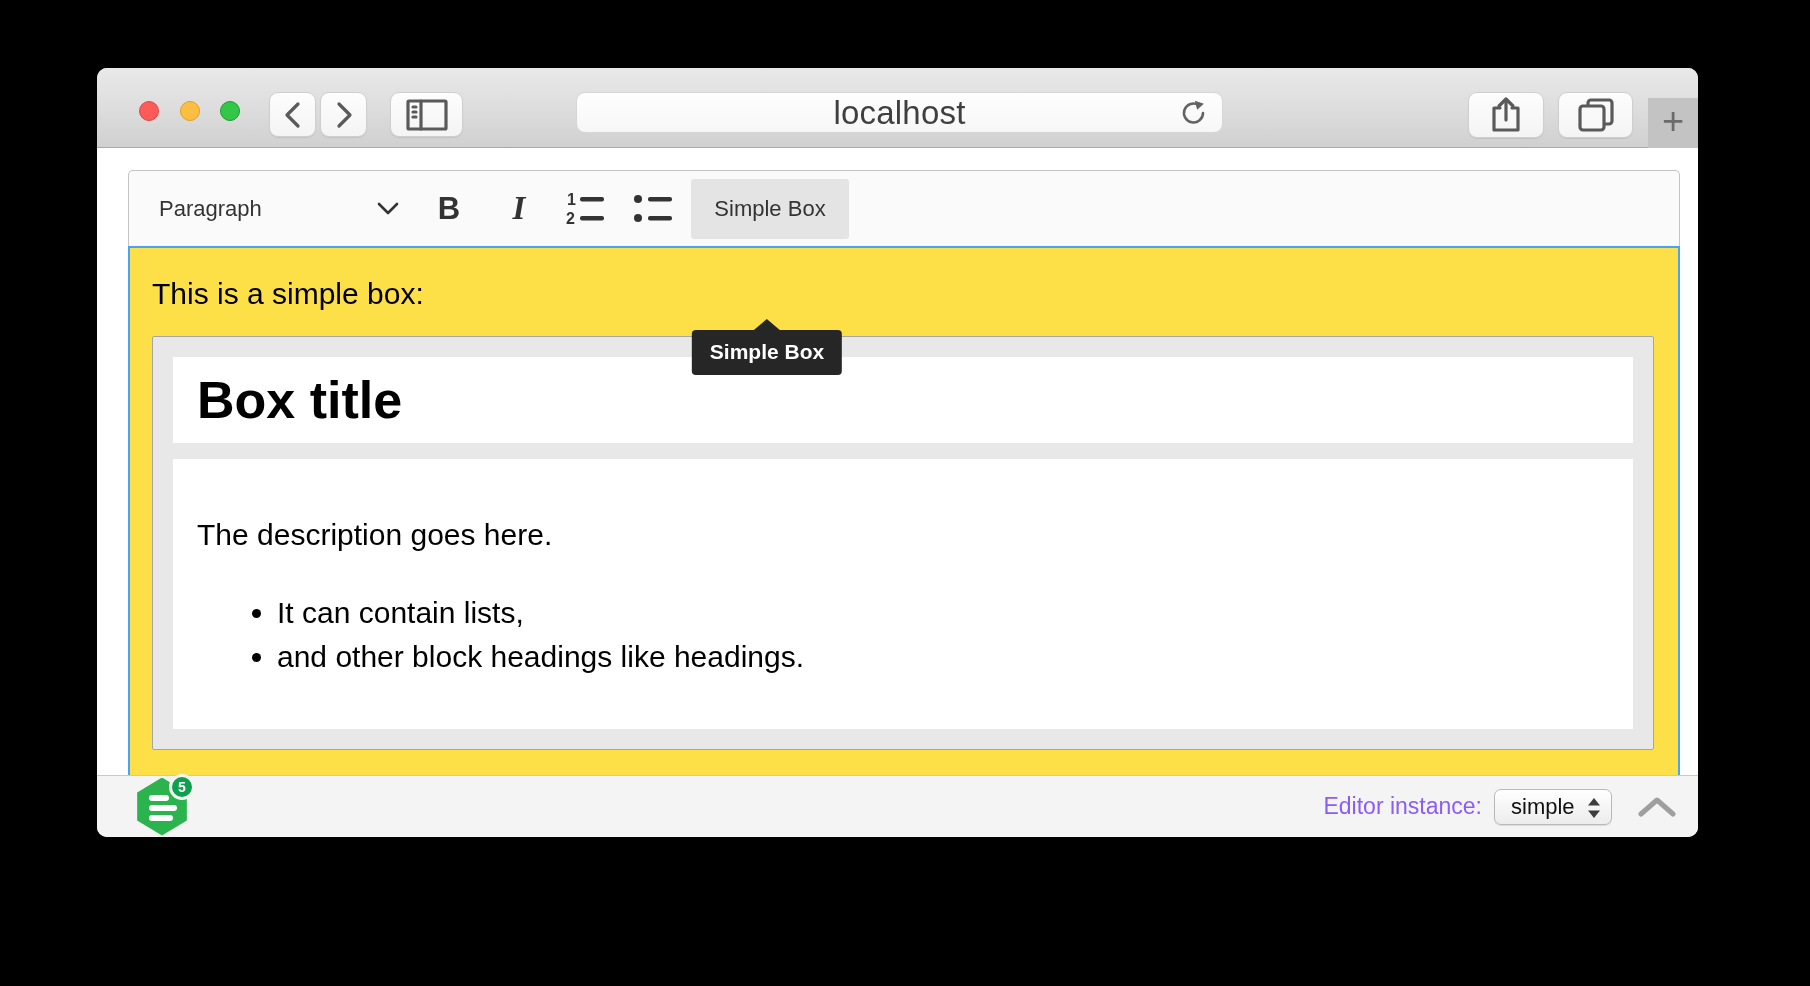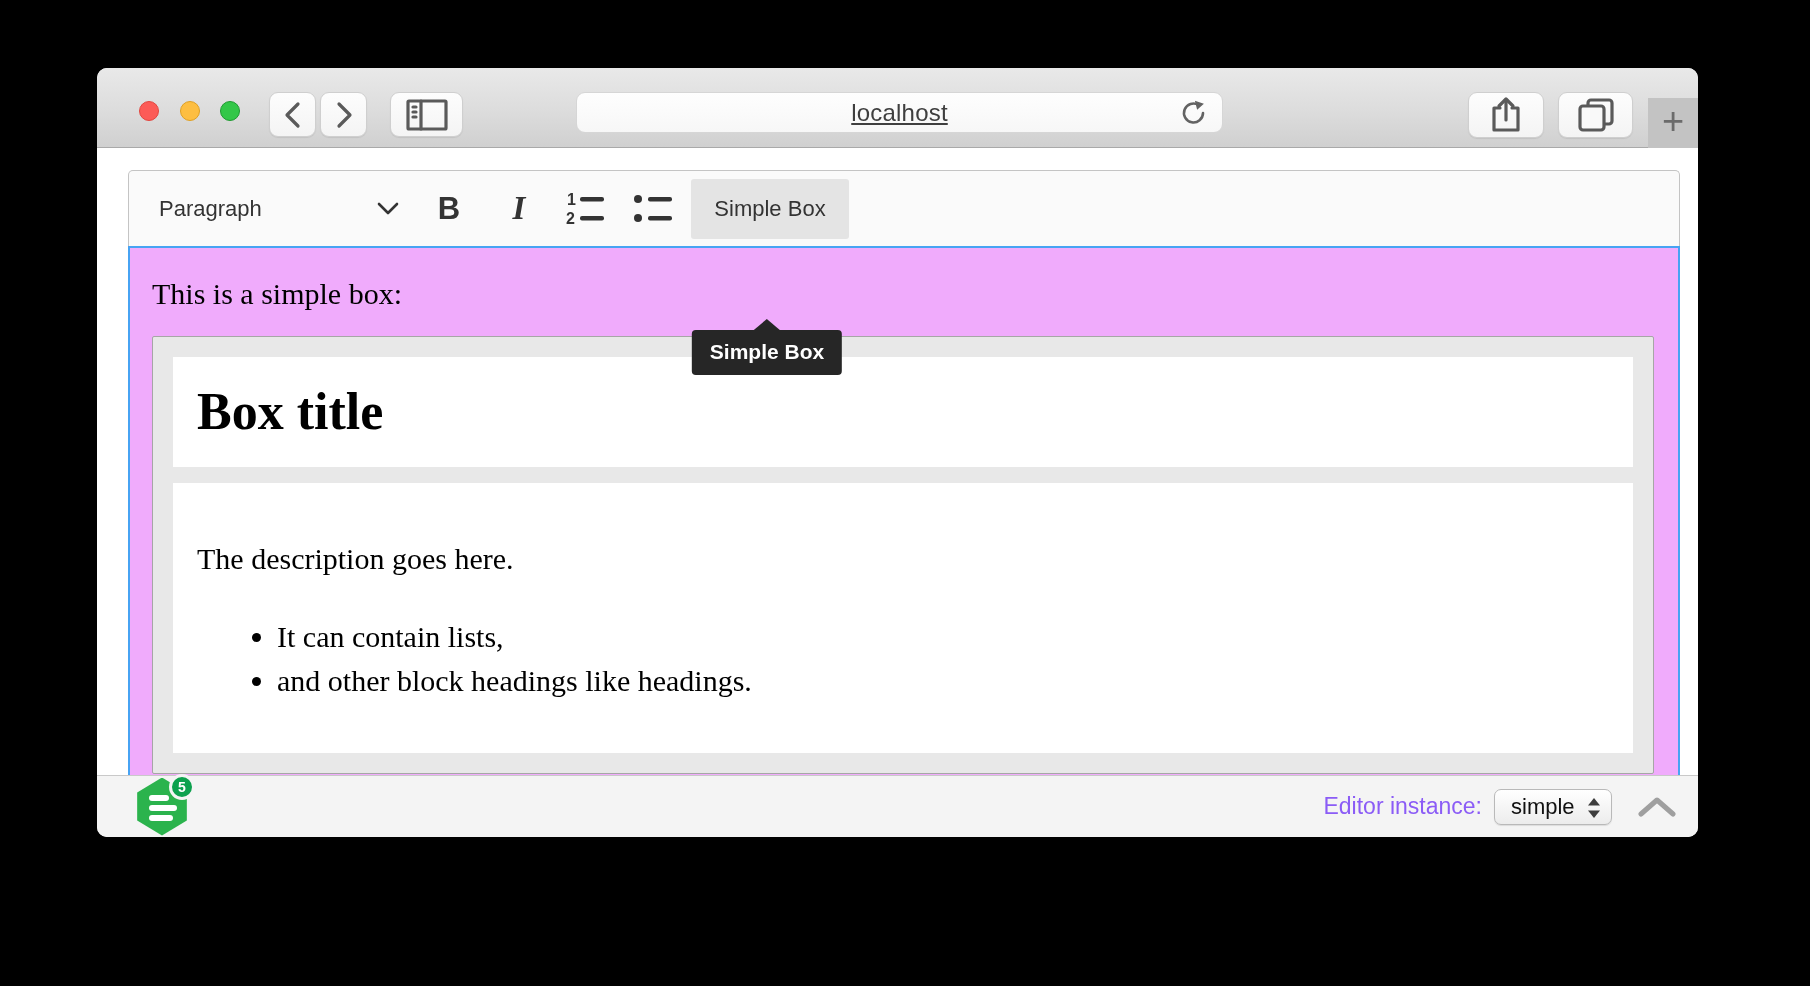--- a/index.html
+++ b/index.html
@@ -25,21 +25,21 @@
             display:flex; align-items:center; justify-content:center; }
   .btn-back    { left:172px; width:47px; }
   .btn-forward { left:223px; width:47px; }
   .btn-sidebar { left:293px; width:73px; }
   .btn-share   { left:1371px; width:76px; height:46px; }
   .btn-tabs    { left:1461px; width:75px; height:46px; }
 
   .urlbar { position:absolute; left:479px; top:24px; width:647px; height:41px;
             border-radius:9px; background:linear-gradient(180deg,#fefefe,#f7f7f7);
             border:1px solid #d6d6d6; display:flex; align-items:center; justify-content:center; }
-  .urlbar .url-text { font-size:24px; color:#3f3f3f; letter-spacing:.2px;text-decoration:underline; }
+  .urlbar .url-text { font-size:33px; color:#3f3f3f; letter-spacing:.2px; }
   .btn-reload { position:absolute; right:12px; top:4px; width:32px; height:32px;
                 display:flex; align-items:center; justify-content:center; background:none; border:none; }
 
   .newtab-area { position:absolute; left:1551px; top:30px; width:50px; height:50px;
                  background:#c3c3c3; display:flex; align-items:center; justify-content:center; }
   .newtab-area span { font-size:38px; font-weight:300; color:#6b6b6b; line-height:1; margin-top:-4px; }
 
   
   .page { position:absolute; left:0; top:81px; width:100%; height:626px; background:#fff; }
 
@@ -62,27 +62,27 @@
   .ck-tooltip { position:absolute; left:670px; top:181px; transform:translateX(-50%);
                 background:var(--tooltip_bg,#262626); color:#fff; font-size:21px; font-weight:600;
                 padding:10px 18px 11px; border-radius:4px; white-space:nowrap; z-index:20; }
   .ck-tooltip::before { content:""; position:absolute; top:-11px; left:50%; transform:translateX(-50%);
                 border-left:13px solid transparent; border-right:13px solid transparent;
                 border-bottom:11px solid var(--tooltip_bg,#262626); }
 
   
   .ck-content { position:absolute; left:31px; top:97px; width:1552px; height:529px;
                 border:2px solid var(--focus_border,#47a3f3); border-bottom:none;
-                background:#f0abfc; padding:26px 24px 0 22px; overflow:hidden;
-                font-family:Liberation Serif, serif; color:#000; }
+                background:#fde047; padding:26px 24px 0 22px; overflow:hidden;
+                font-family:Liberation Sans, sans-serif; color:#000; }
   .ck-content p.intro { font-size:30px; line-height:40px; }
 
   .simplebox-widget { margin-top:22px; background:#e8e8e8; border:1px solid #a6a6a6;
                       border-radius:2px; padding:20px; }
-  .simplebox-title { background:#fff; padding:26px 24px; }
+  .simplebox-title { background:#fff; padding:14px 24px; }
   .simplebox-title h1 { font-size:52px; line-height:58px; font-weight:bold; }
   .simplebox-desc { margin-top:16px; background:#fff; padding:56px 24px 50px; }
   .simplebox-desc p { font-size:30px; line-height:40px; }
   .simplebox-desc ul { margin-top:36px; padding-left:80px; }
   .simplebox-desc li { font-size:30px; line-height:44px; }
 
   
   .inspector-bar { position:absolute; left:0; bottom:0; width:100%; height:62px;
                    background:#f4f4f4; border-top:1px solid #c9c9c9;
                    display:flex; align-items:center; padding:0 22px; }

